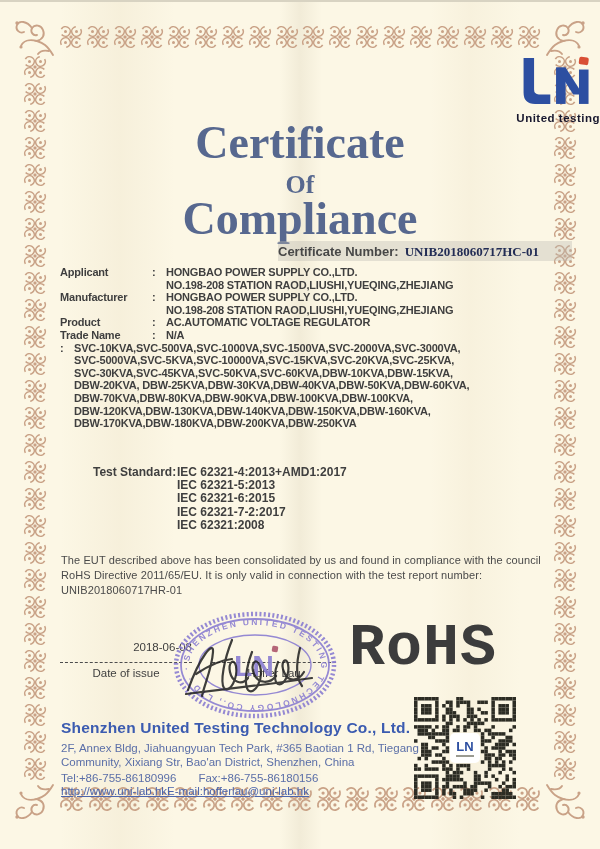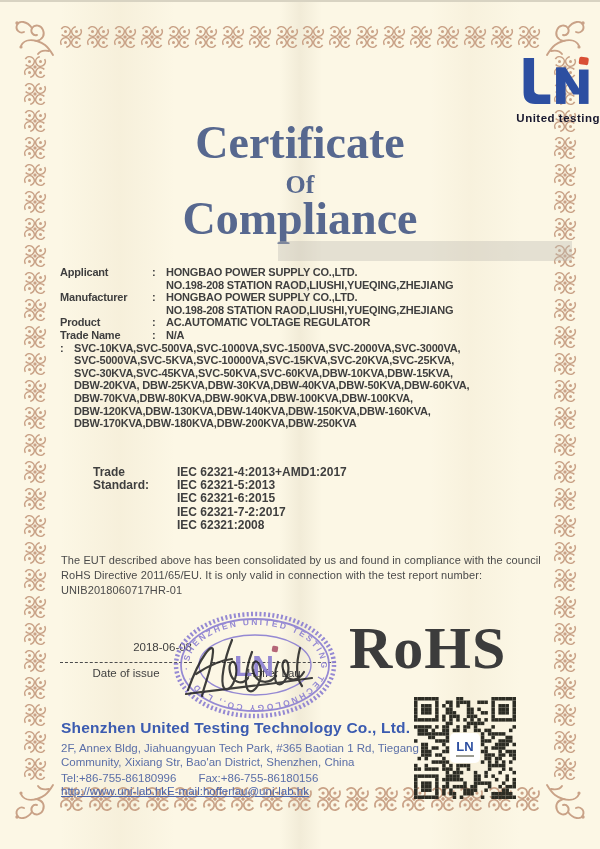--- a/index.html
+++ b/index.html
@@ -67,21 +67,21 @@
     font-size:11.5px;color:#3f3f3f;}
   .issue-label{position:absolute;left:60px;top:667px;width:132px;text-align:center;
     font-size:11.5px;color:#3f3f3f;}
   .signer-name{position:absolute;left:212px;top:667px;width:124px;text-align:center;
     font-size:11.5px;color:#3f3f3f;}
 
   .stamp{position:absolute;left:172px;top:610px;width:166px;height:110px;opacity:.92;}
   .signature{position:absolute;left:178px;top:626px;width:146px;height:78px;}
 
   .rohs{position:absolute;left:349px;top:614px;font-size:60px;font-weight:bold;
-    color:#3c3c3c;letter-spacing:1px;font-family:Liberation Serif, serif;}
+    color:#3c3c3c;letter-spacing:1px;font-family:Liberation Mono, monospace;}
 
   .qr{position:absolute;left:414px;top:697px;width:102px;height:102px;}
   .qr-logo{position:absolute;left:450px;top:733px;width:30px;height:30px;background:#fff;
     border-radius:5px;display:flex;flex-direction:column;align-items:center;justify-content:center;}
   .qr-logo-text{font-size:13px;font-weight:bold;color:#2d4fa1;line-height:13px;position:relative;}
   .qr-logo-bar{width:18px;height:2px;background:#9a9a90;margin-top:2px;}
 
   .footer{position:absolute;left:61px;top:719px;width:360px;}
   .footer-company{font-size:15.5px;font-weight:bold;color:#3b5bb0;letter-spacing:.2px;}
   .footer-address{margin-top:4px;font-size:11.5px;color:#5b6fa8;line-height:14px;white-space:pre;}
@@ -1488,20 +1488,24 @@
       <rect x="68" y="1" width="10" height="8" rx="2" fill="#d94f35" transform="rotate(8 73 5)"></rect>
     </svg>
     <div class="logo-sub">United testing</div>
   </div>
 
   <div class="title title-1">Certificate</div>
   <div class="title title-2">Of</div>
   <div class="title title-3">Compliance</div>
 
   <div class="certnum-band"></div>
+  <div class="certnum">
+    <span class="certnum-label">Certificate Number:</span>
+    <span class="certnum-value">UNIB2018060717HC-01</span>
+  </div>
 
   <div class="info">
     <div class="info-row">
       <span class="info-label">Applicant</span>
       <span class="info-colon">:</span>
       <span class="info-value">HONGBAO POWER SUPPLY CO.,LTD.
 NO.198-208 STATION RAOD,LIUSHI,YUEQING,ZHEJIANG</span>
     </div>
     <div class="info-row">
       <span class="info-label">Manufacturer</span>
@@ -1525,21 +1529,21 @@
 SVC-5000VA,SVC-5KVA,SVC-10000VA,SVC-15KVA,SVC-20KVA,SVC-25KVA,
 SVC-30KVA,SVC-45KVA,SVC-50KVA,SVC-60KVA,DBW-10KVA,DBW-15KVA,
 DBW-20KVA, DBW-25KVA,DBW-30KVA,DBW-40KVA,DBW-50KVA,DBW-60KVA,
 DBW-70KVA,DBW-80KVA,DBW-90KVA,DBW-100KVA,DBW-100KVA,
 DBW-120KVA,DBW-130KVA,DBW-140KVA,DBW-150KVA,DBW-160KVA,
 DBW-170KVA,DBW-180KVA,DBW-200KVA,DBW-250KVA</span>
     </div>
   </div>
 
   <div class="teststd">
-    <span class="teststd-label">Trade Standard:</span>
+    <span class="teststd-label">Test Standard:</span>
     <span class="teststd-value">IEC 62321-4:2013+AMD1:2017
 IEC 62321-5:2013
 IEC 62321-6:2015
 IEC 62321-7-2:2017
 IEC 62321:2008</span>
   </div>
 
   <div class="statement">The EUT described above has been consolidated by us and found in compliance with the council
 RoHS Directive 2011/65/EU. It is only valid in connection with the test report number:
 UNIB2018060717HR-01</div>

